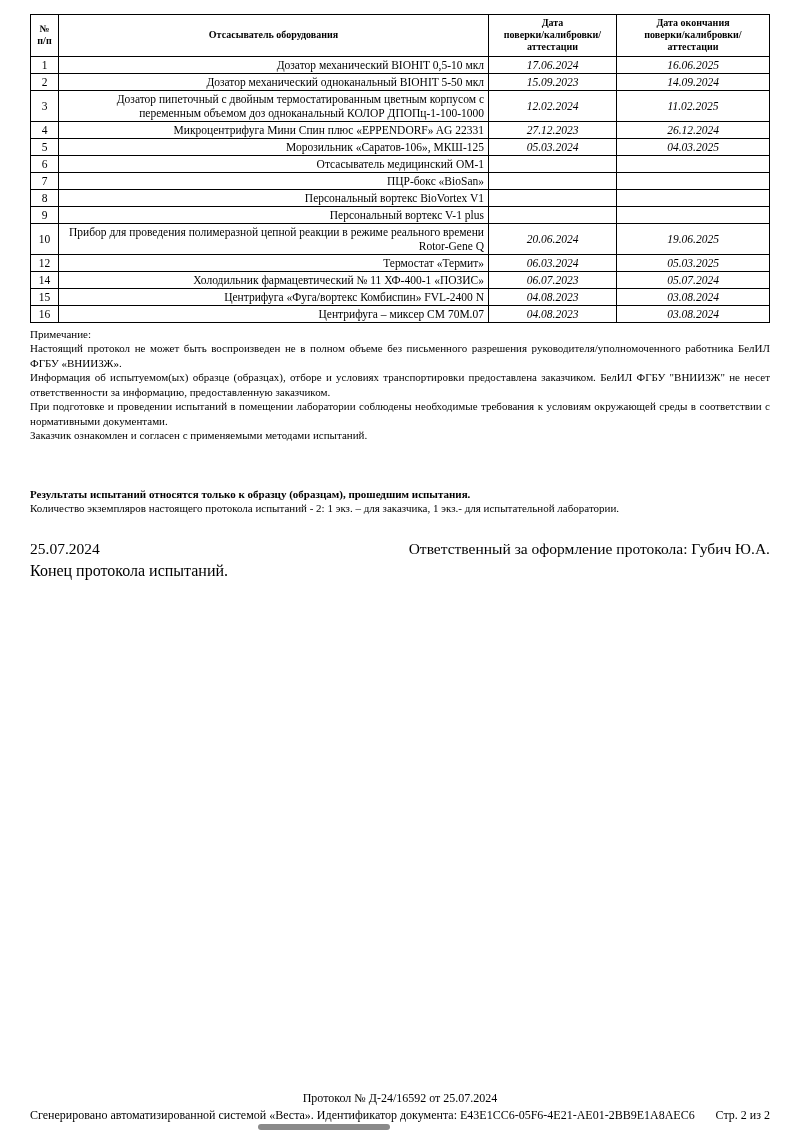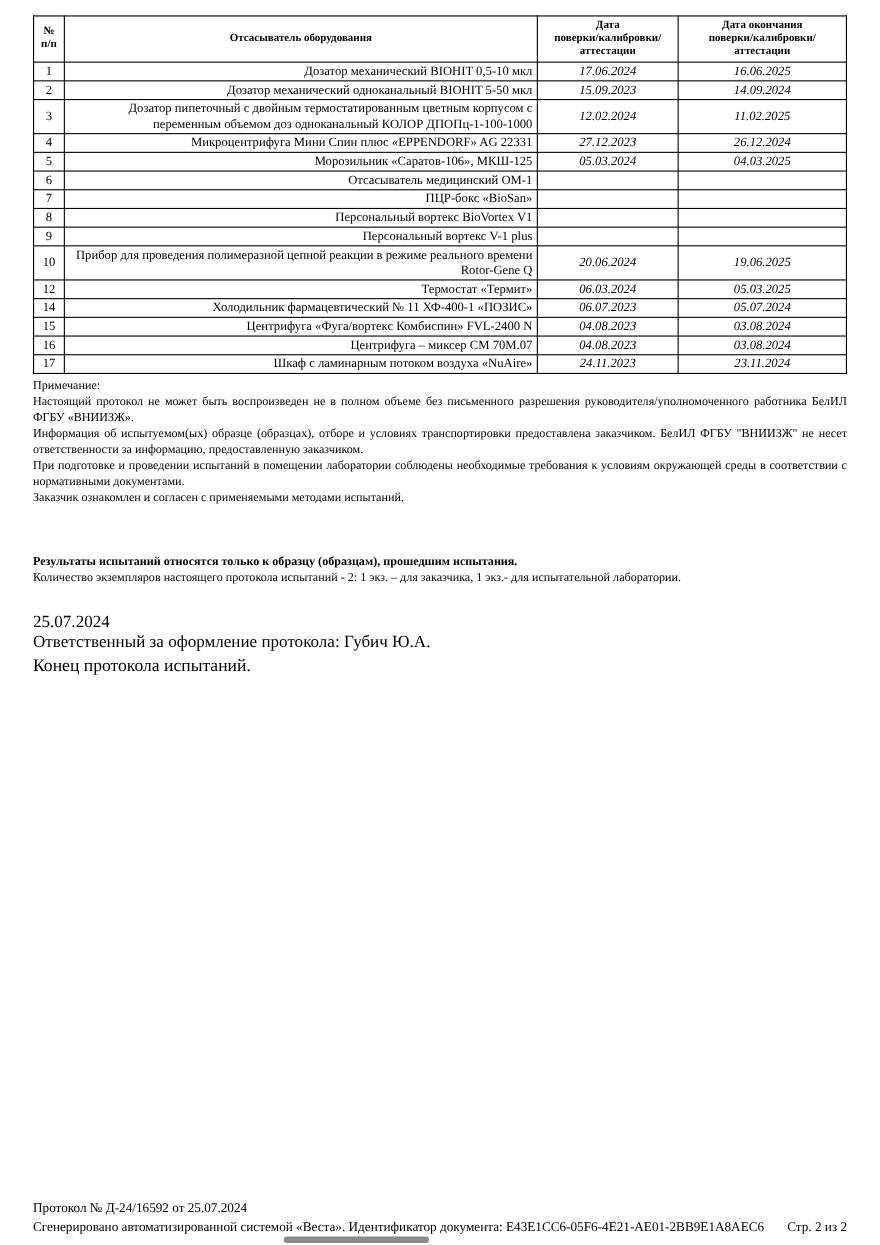--- a/index.html
+++ b/index.html
@@ -57,31 +57,31 @@
     text-align: justify;
   }
   .notes p.no-justify { text-align: left; }
   .notes p.bold { font-weight: bold; margin-top: 44px; }
   .sign-row {
     display: flex;
     justify-content: space-between;
     width: 740px;
     margin-top: 24px;
     font-size: 15.5px;
-    flex-direction: column;
   }
   .end-line {
     margin-top: 4px;
     font-size: 16px;
   }
   .footer {
     margin-top: auto;
     width: 740px;
     font-size: 12px;
     line-height: 1.4;
+    text-align: center;
   }
   .footer-row2 {
     display: flex;
     justify-content: space-between;
   }
   .hscrollbar {
     position: absolute;
     left: 258px;
     bottom: 2px;
     width: 132px;
@@ -191,26 +191,20 @@
           <td class="cell-name">Центрифуга «Фуга/вортекс Комбиспин» FVL-2400 N</td>
           <td class="cell-date1">04.08.2023</td>
           <td class="cell-date2">03.08.2024</td>
         </tr>
         <tr>
           <td class="cell-num">16</td>
           <td class="cell-name">Центрифуга – миксер СМ 70М.07</td>
           <td class="cell-date1">04.08.2023</td>
           <td class="cell-date2">03.08.2024</td>
         </tr>
-        <tr>
-          <td class="cell-num">17</td>
-          <td class="cell-name">Шкаф с ламинарным потоком воздуха «NuAire»</td>
-          <td class="cell-date1">24.11.2023</td>
-          <td class="cell-date2">23.11.2024</td>
-        </tr>
       </tbody>
   </table>
 
   <div class="notes">
     <p class="no-justify">Примечание:</p>
     <p>Настоящий протокол не может быть воспроизведен не в полном объеме без письменного разрешения руководителя/уполномоченного работника БелИЛ ФГБУ «ВНИИЗЖ».</p>
     <p>Информация об испытуемом(ых) образце (образцах), отборе и условиях транспортировки предоставлена заказчиком. БелИЛ ФГБУ "ВНИИЗЖ" не несет ответственности за информацию, предоставленную заказчиком.</p>
     <p>При подготовке и проведении испытаний в помещении лаборатории соблюдены необходимые требования к условиям окружающей среды в соответствии с нормативными документами.</p>
     <p class="no-justify">Заказчик ознакомлен и согласен с применяемыми методами испытаний.</p>
     <p class="bold no-justify">Результаты испытаний относятся только к образцу (образцам), прошедшим испытания.</p>

